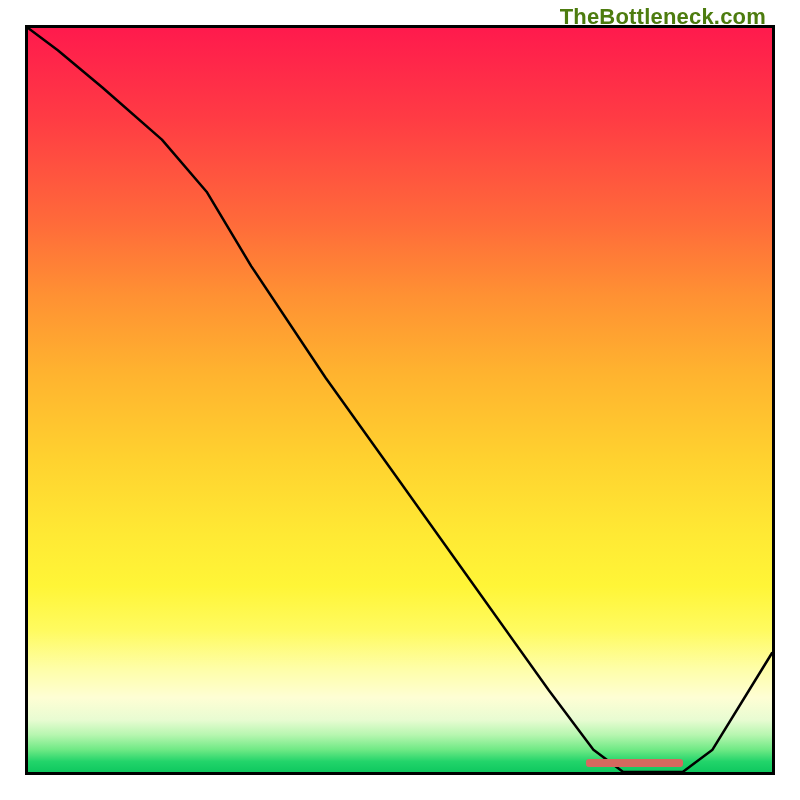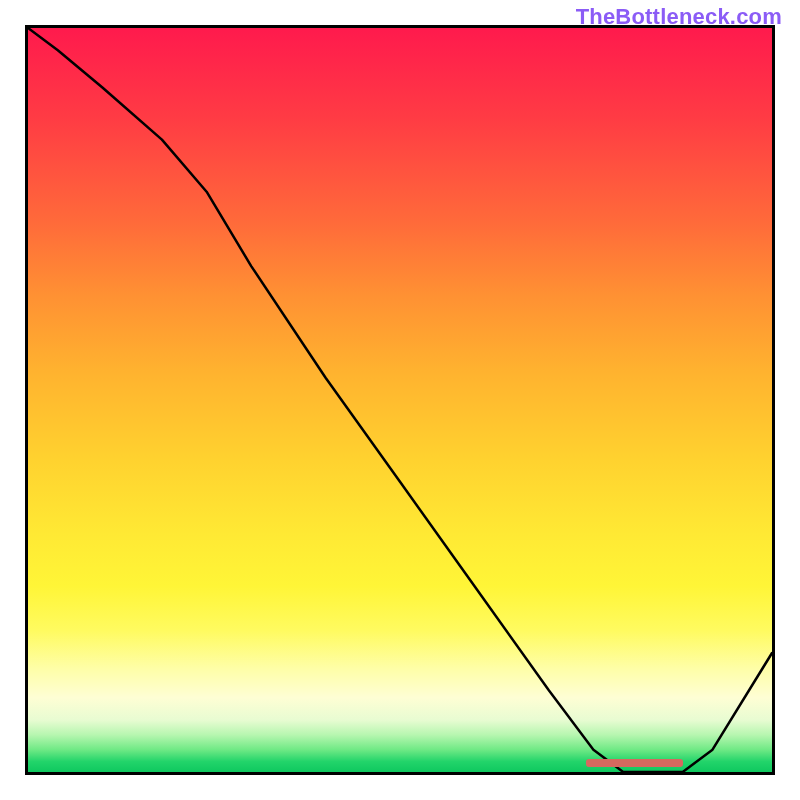--- a/index.html
+++ b/index.html
@@ -12,22 +12,22 @@
     font-family: Arial, Helvetica, sans-serif;
   }
   .chart-wrap {
     position: relative;
     width: 800px;
     height: 800px;
   }
   .watermark {
     position: absolute;
     top: 4px;
-    right: 18px;
-    color: #8b5cf6;
+    right: 34px;
+    color: #4d7c0f;
     font-size: 22px;
     font-weight: 600;
     letter-spacing: 0.2px;
     z-index: 10;
     margin-left: 24px;
   }
   .plot-area {
     position: absolute;
     left: 25px;
     top: 25px;

